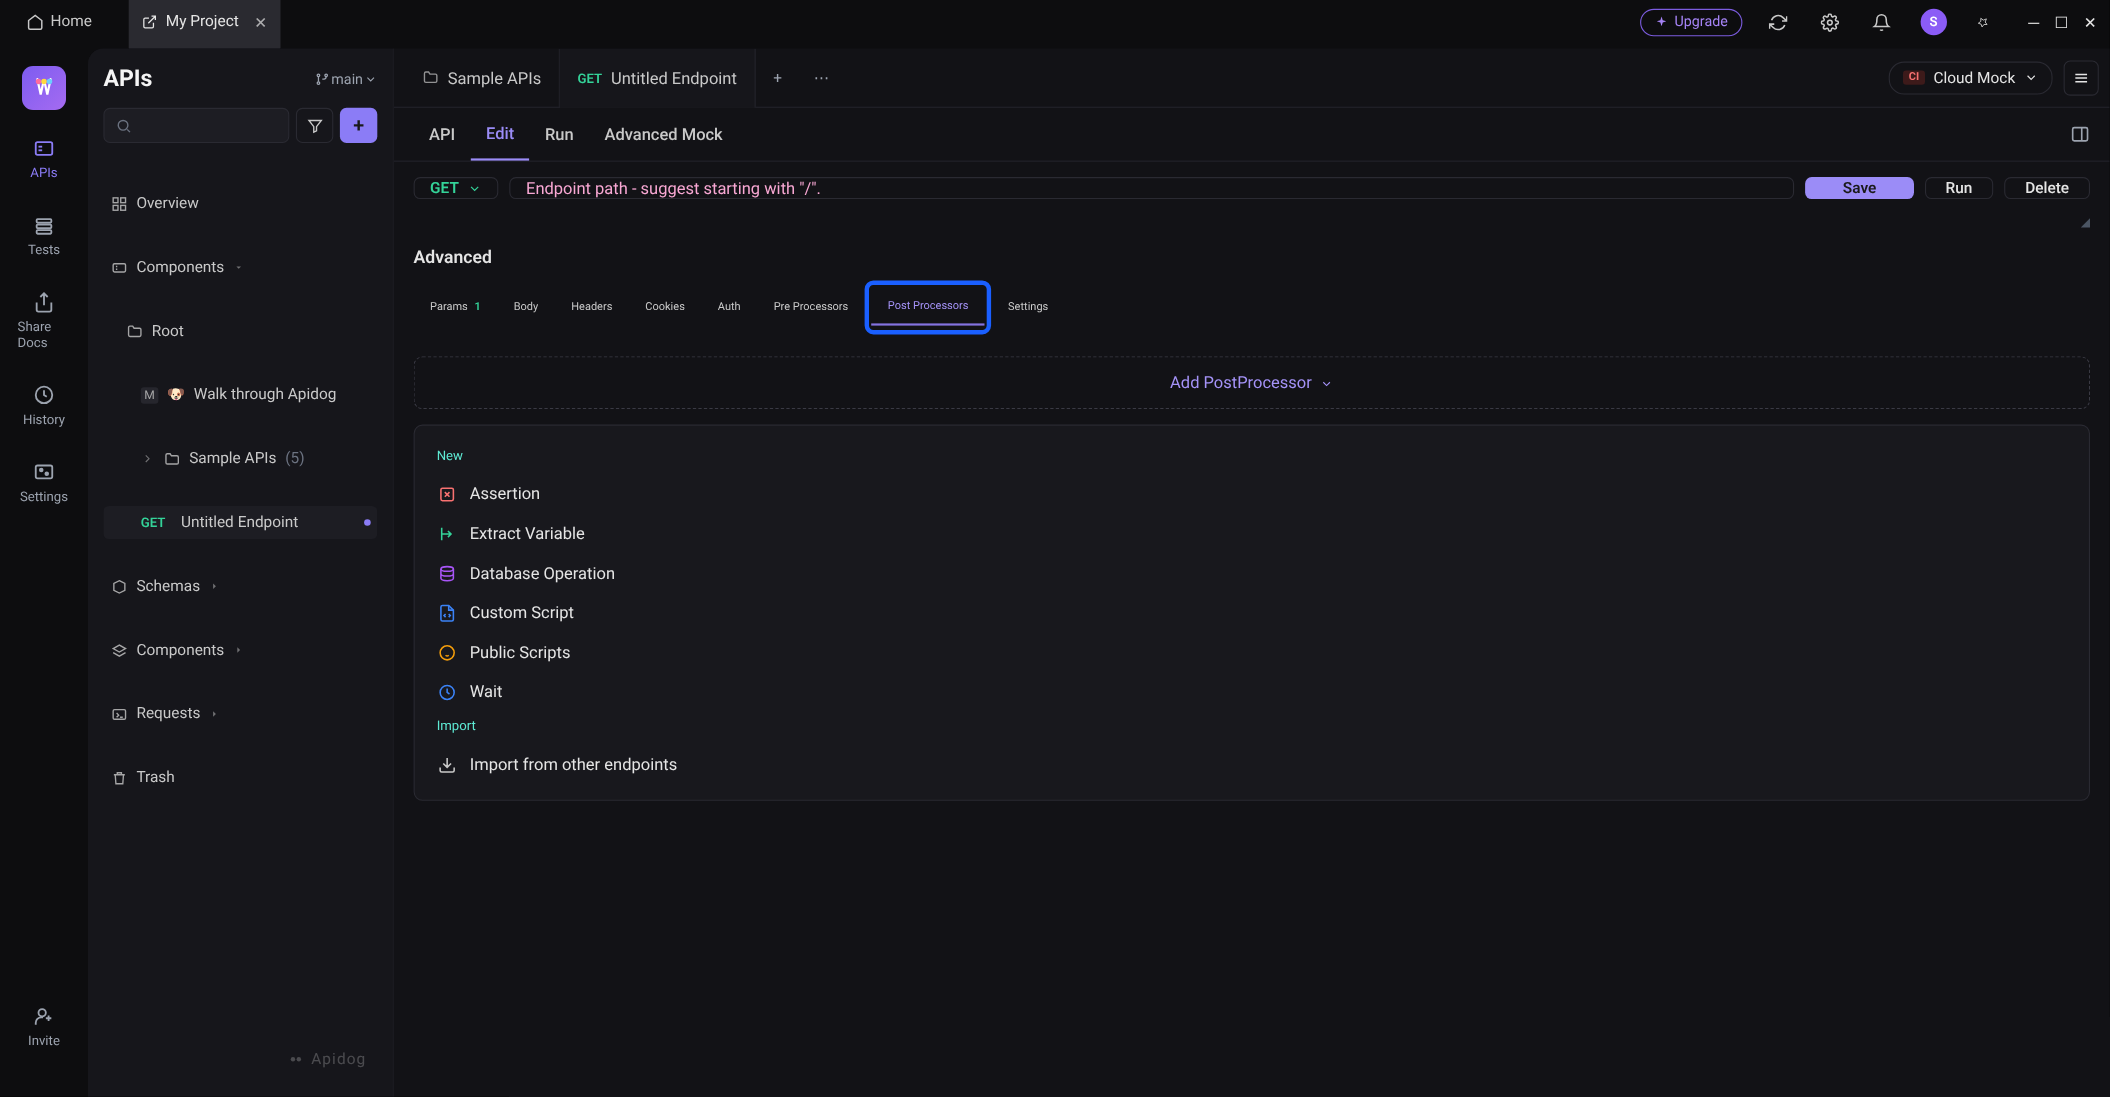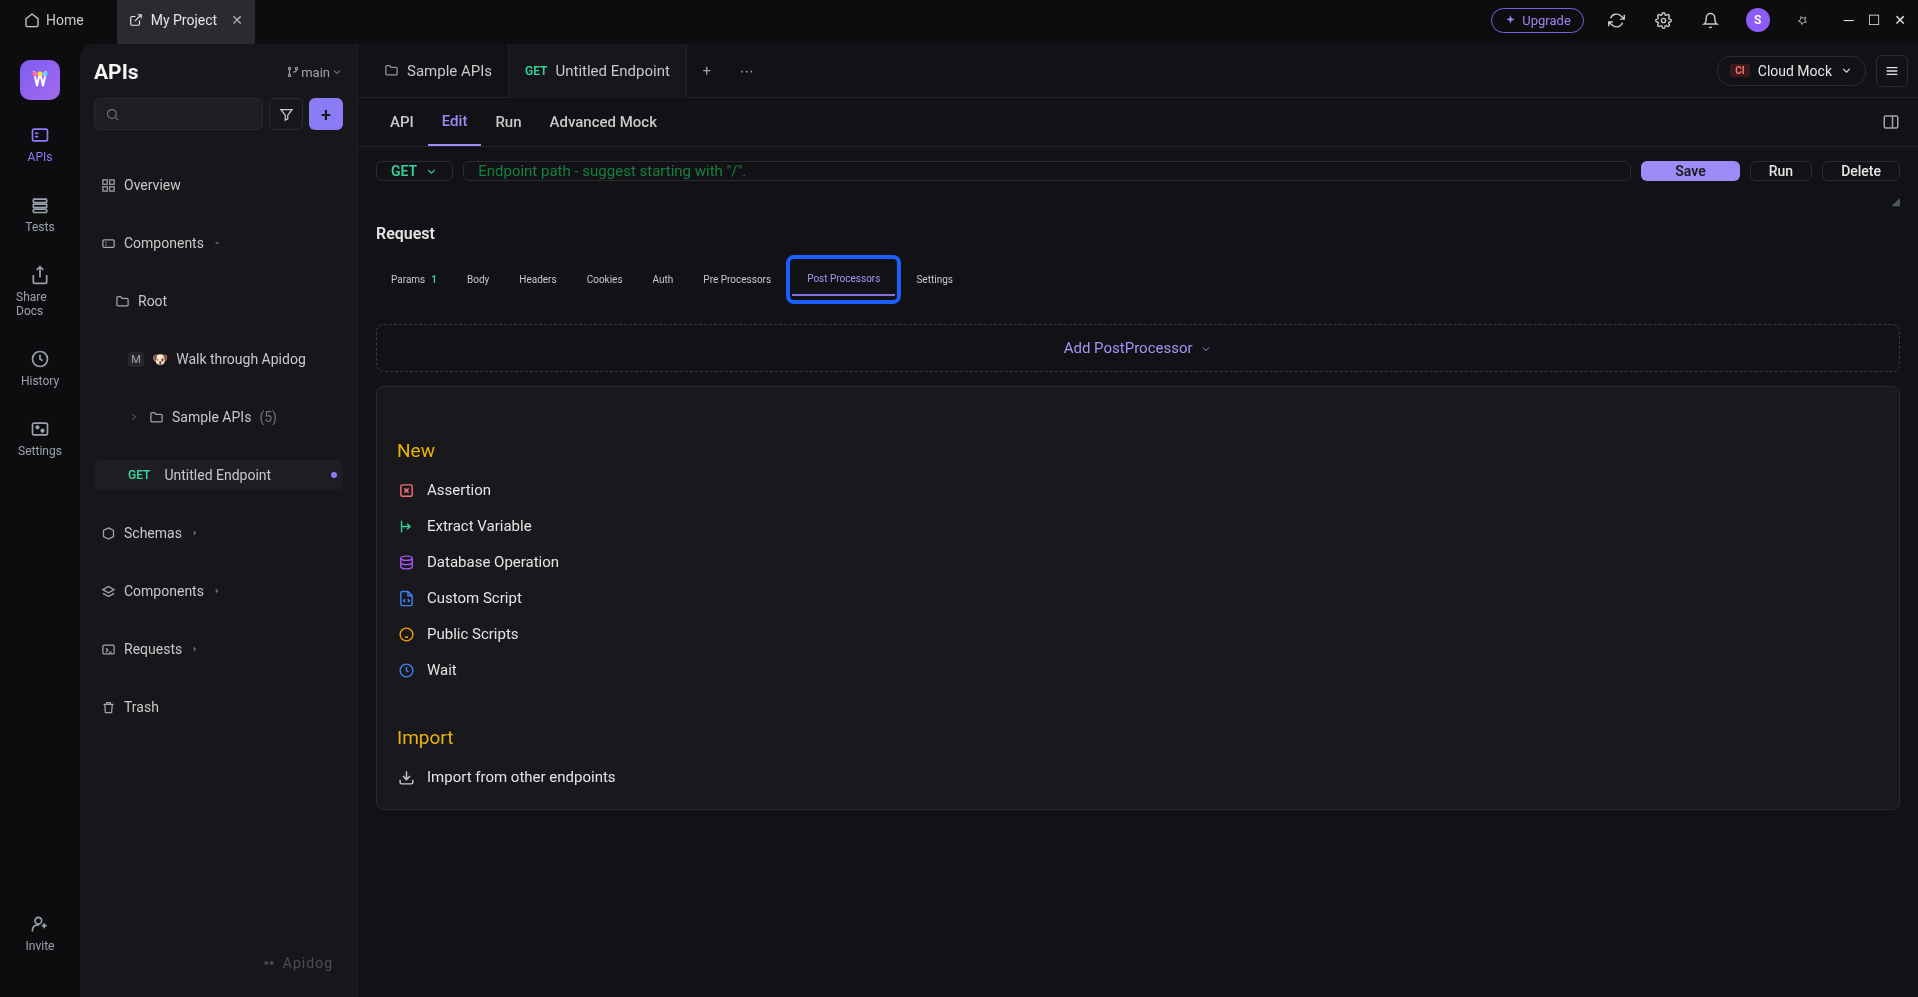--- a/index.html
+++ b/index.html
@@ -57,37 +57,37 @@
 .env-badge { background: #3d1a1a; color: #f87171; font-size: 10px; padding: 1px 5px; border-radius: 3px; font-weight: 700; }
 .hamburger { width: 32px; height: 32px; display: flex; align-items: center; justify-content: center; border: 1px solid #2a2a32; border-radius: 6px; cursor: pointer; }
 
 .subnav { display: flex; align-items: center; padding: 0 18px; border-bottom: 1px solid #23232b; position: relative; }
 .subnav-item { padding: 14px 14px; color: #c9c9c9; cursor: pointer; font-size: 15px; font-weight: 500; }
 .subnav-item.active { color: #9b8cf7; border-bottom: 2px solid #9b8cf7; }
 .panel-icon { margin-left: auto; color: #9ca3af; cursor: pointer; }
 
 .endpoint-row { display: flex; gap: 10px; padding: 14px 18px; align-items: stretch; }
 .method-select { display: flex; align-items: center; gap: 8px; padding: 0 14px; border: 1px solid #2a2a32; border-radius: 6px; color: #34d399; font-weight: 600; cursor: pointer; }
-.path-input { flex: 1; border: 1px solid #2a2a32; border-radius: 6px; padding: 0 14px; display: flex; color: #15803d; font-size: 15px; }
+.path-input { flex: 1; border: 1px solid #2a2a32; border-radius: 6px; padding: 0 14px; display: flex; color: #f9a8d4; font-size: 15px; }
 .save-btn { background: #9b8cf7; color: #1a1a1a; padding: 0 34px; border-radius: 6px; display: flex; align-items: center; font-weight: 600; cursor: pointer; }
 .run-btn, .delete-btn { border: 1px solid #2a2a32; padding: 0 18px; border-radius: 6px; display: flex; align-items: center; color: #e5e5e5; cursor: pointer; font-weight: 500; }
 .resize-handle { text-align: right; padding: 0 18px 6px; color: #4b5563; font-size: 11px; }
 
 .request-section { padding: 10px 18px 0; }
 .section-title { font-size: 16px; font-weight: 600; color: #e5e5e5; margin-bottom: 12px; }
 .req-tabs { display: flex; gap: 0; }
 .req-tab { padding: 10px 15px; color: #c9c9c9; cursor: pointer; font-size: 10px; display: flex; align-items: center; gap: 6px; }
 .req-tab.active { color: #a593f8; border-bottom: 2px solid #8472e0; }
 .req-tab .badge { color: #34d399; font-weight: 600; }
 .highlight-box { border: 4px solid #1a5fff; border-radius: 8px; padding: 4px 2px; }
 
 .add-proc { margin: 20px 0 0; border: 1px dashed #3a3a44; border-radius: 8px; padding: 14px; text-align: center; color: #a593f8; cursor: pointer; font-size: 15px; }
 
 .proc-menu { margin-top: 14px; background: #18181d; border: 1px solid #2a2a32; border-radius: 8px; padding: 14px 0; }
-.proc-group-label { padding: 6px 20px 10px; color: #eab308; font-size: 19px; margin-top: 32px; }
+.proc-group-label { padding: 6px 20px 10px; color: #5eead4; font-size: 12px; }
 .proc-item { display: flex; align-items: center; gap: 12px; padding: 9px 20px; color: #e5e5e5; cursor: pointer; font-size: 15px; }
 .proc-ico { width: 18px; height: 18px; display: flex; align-items: center; justify-content: center; }
 
 svg { display: block; }
 </style>
 </head>
 <body>
 
 <div class="titlebar">
   <div class="tab-home">
@@ -404,21 +404,21 @@
         <div class="path-input">
           <span>Endpoint path - suggest starting with "/".</span>
         </div>
         <div class="save-btn">Save</div>
         <div class="run-btn">Run</div>
         <div class="delete-btn">Delete</div>
       </div>
       <div class="resize-handle">◢</div>
 
       <div class="request-section">
-        <div class="section-title">Request</div>
+        <div class="section-title">Advanced</div>
         <div class="req-tabs">
           <div class="req-tab">
             <span>Params</span>
             <span class="badge">1</span>
           </div>
           <div class="req-tab">Body</div>
           <div class="req-tab">Headers</div>
           <div class="req-tab">Cookies</div>
           <div class="req-tab">Auth</div>
           <div class="req-tab">Pre Processors</div>

